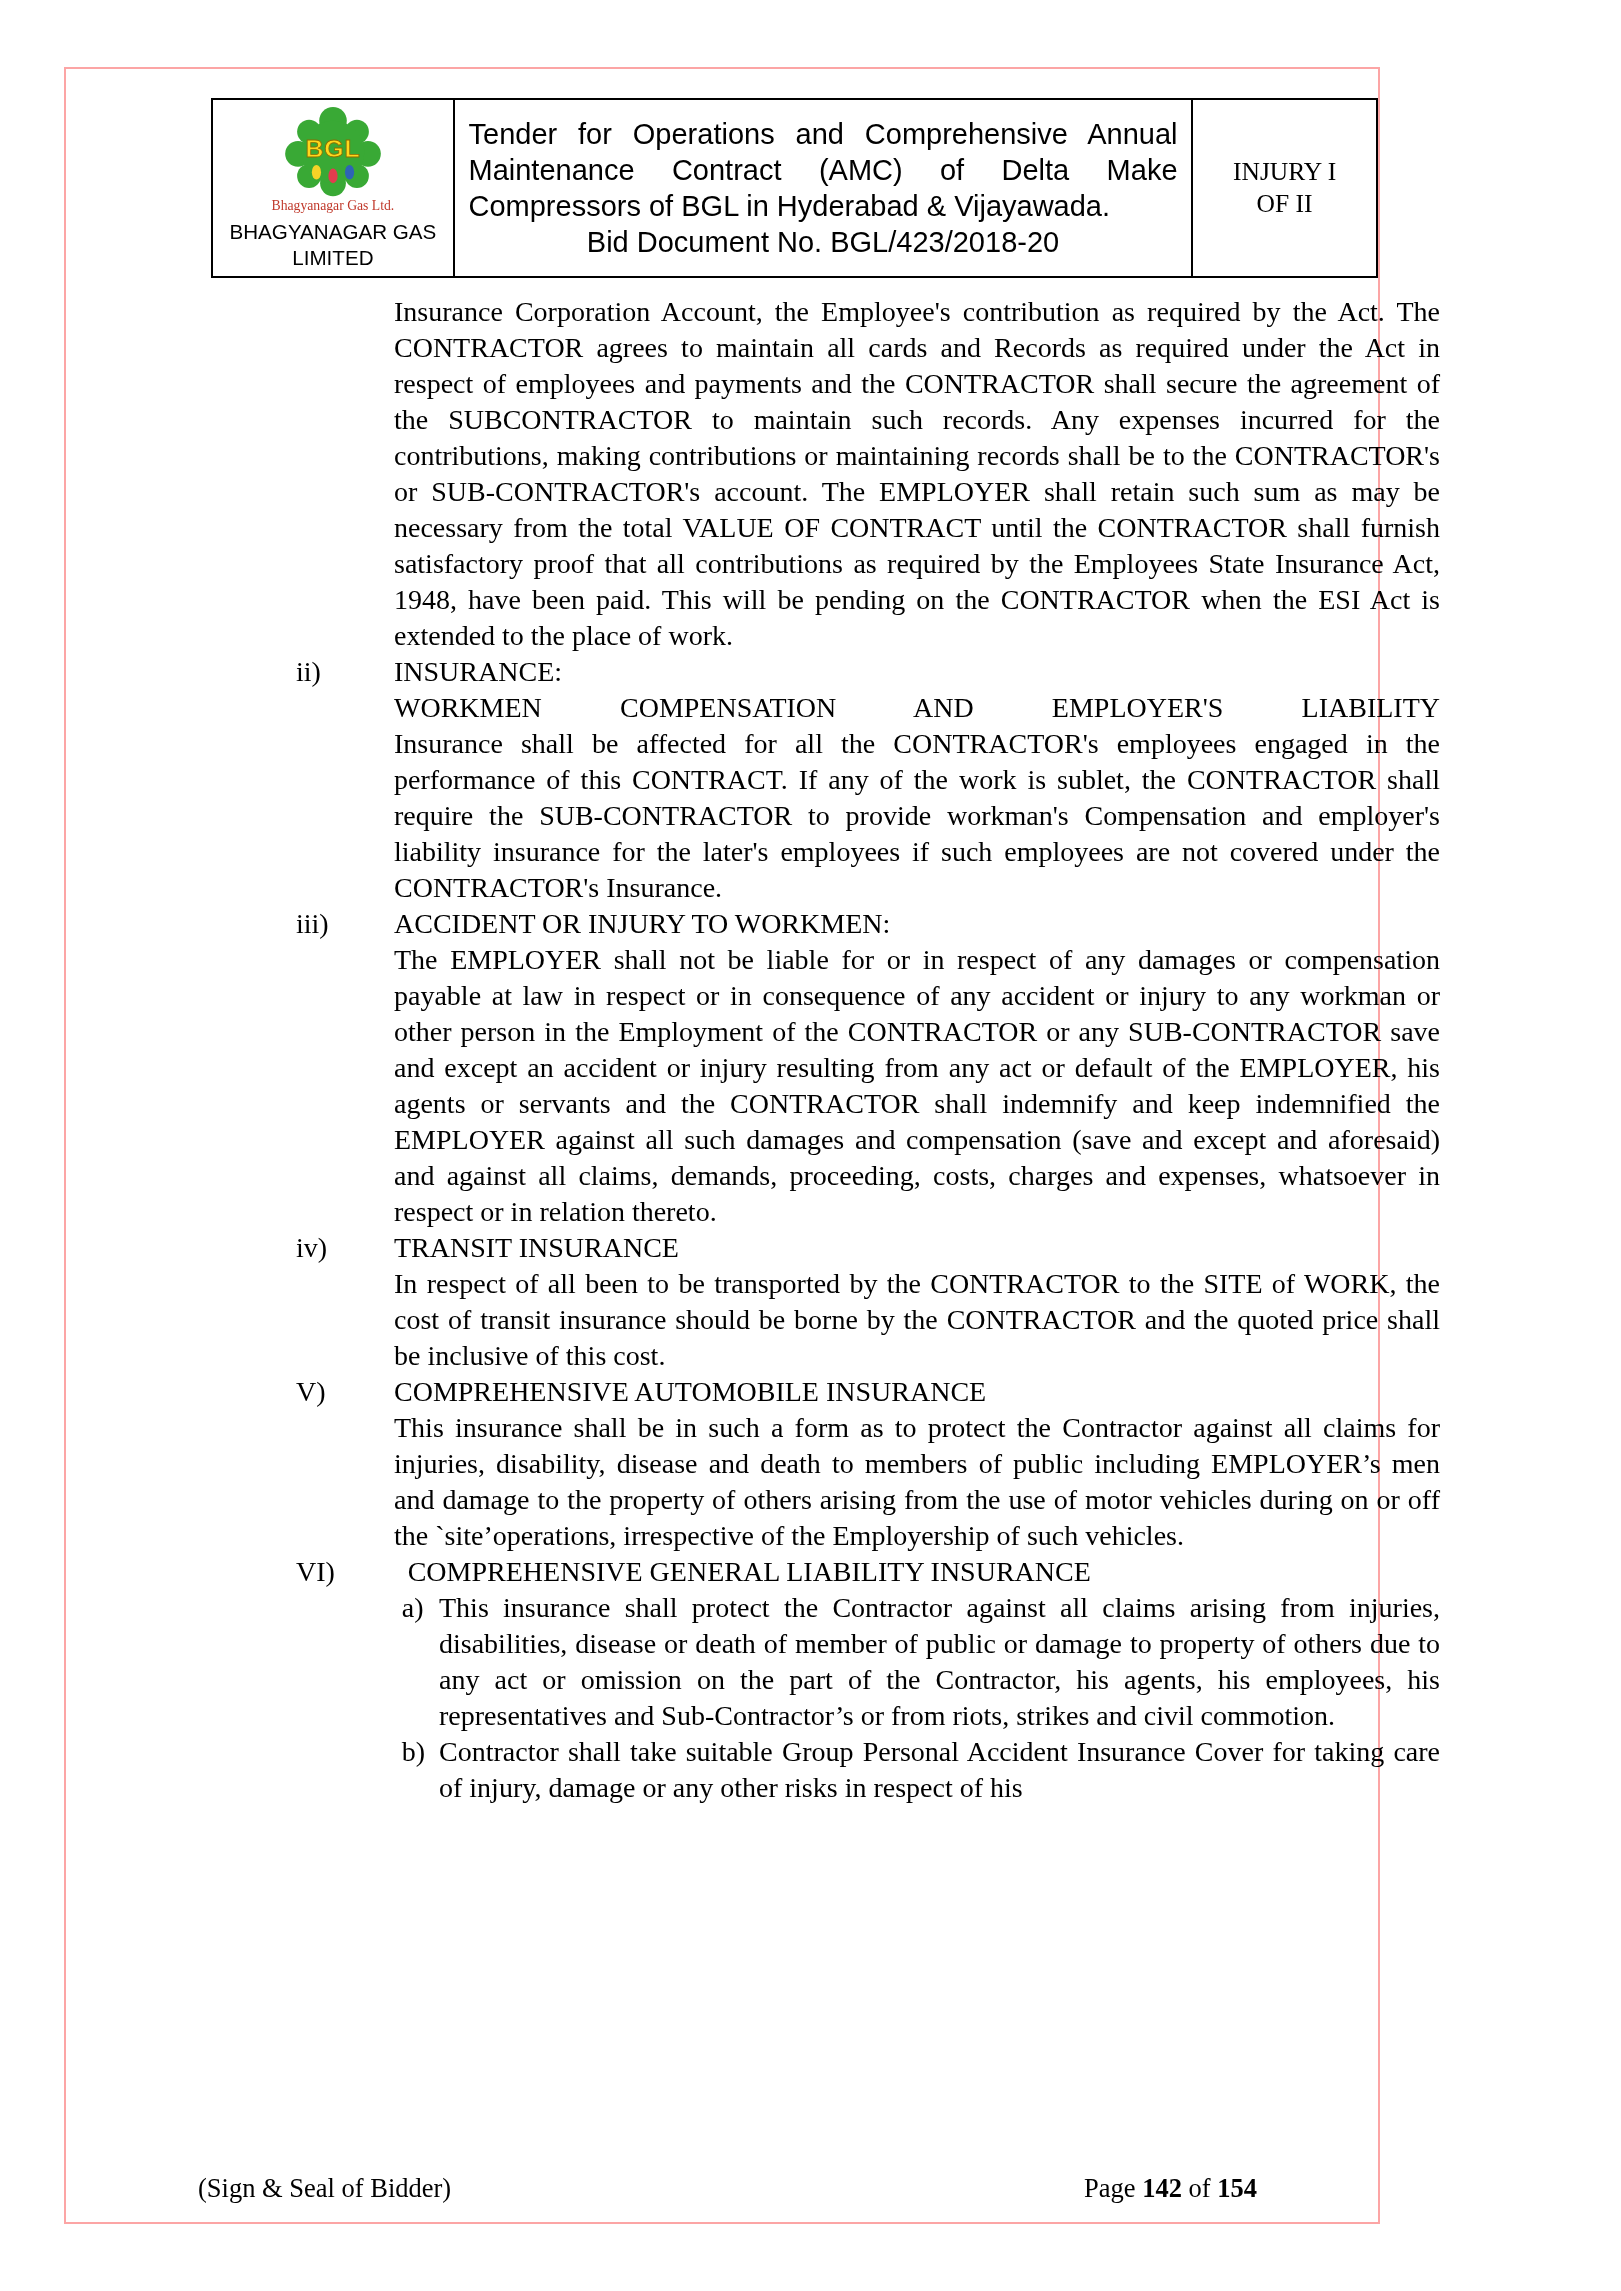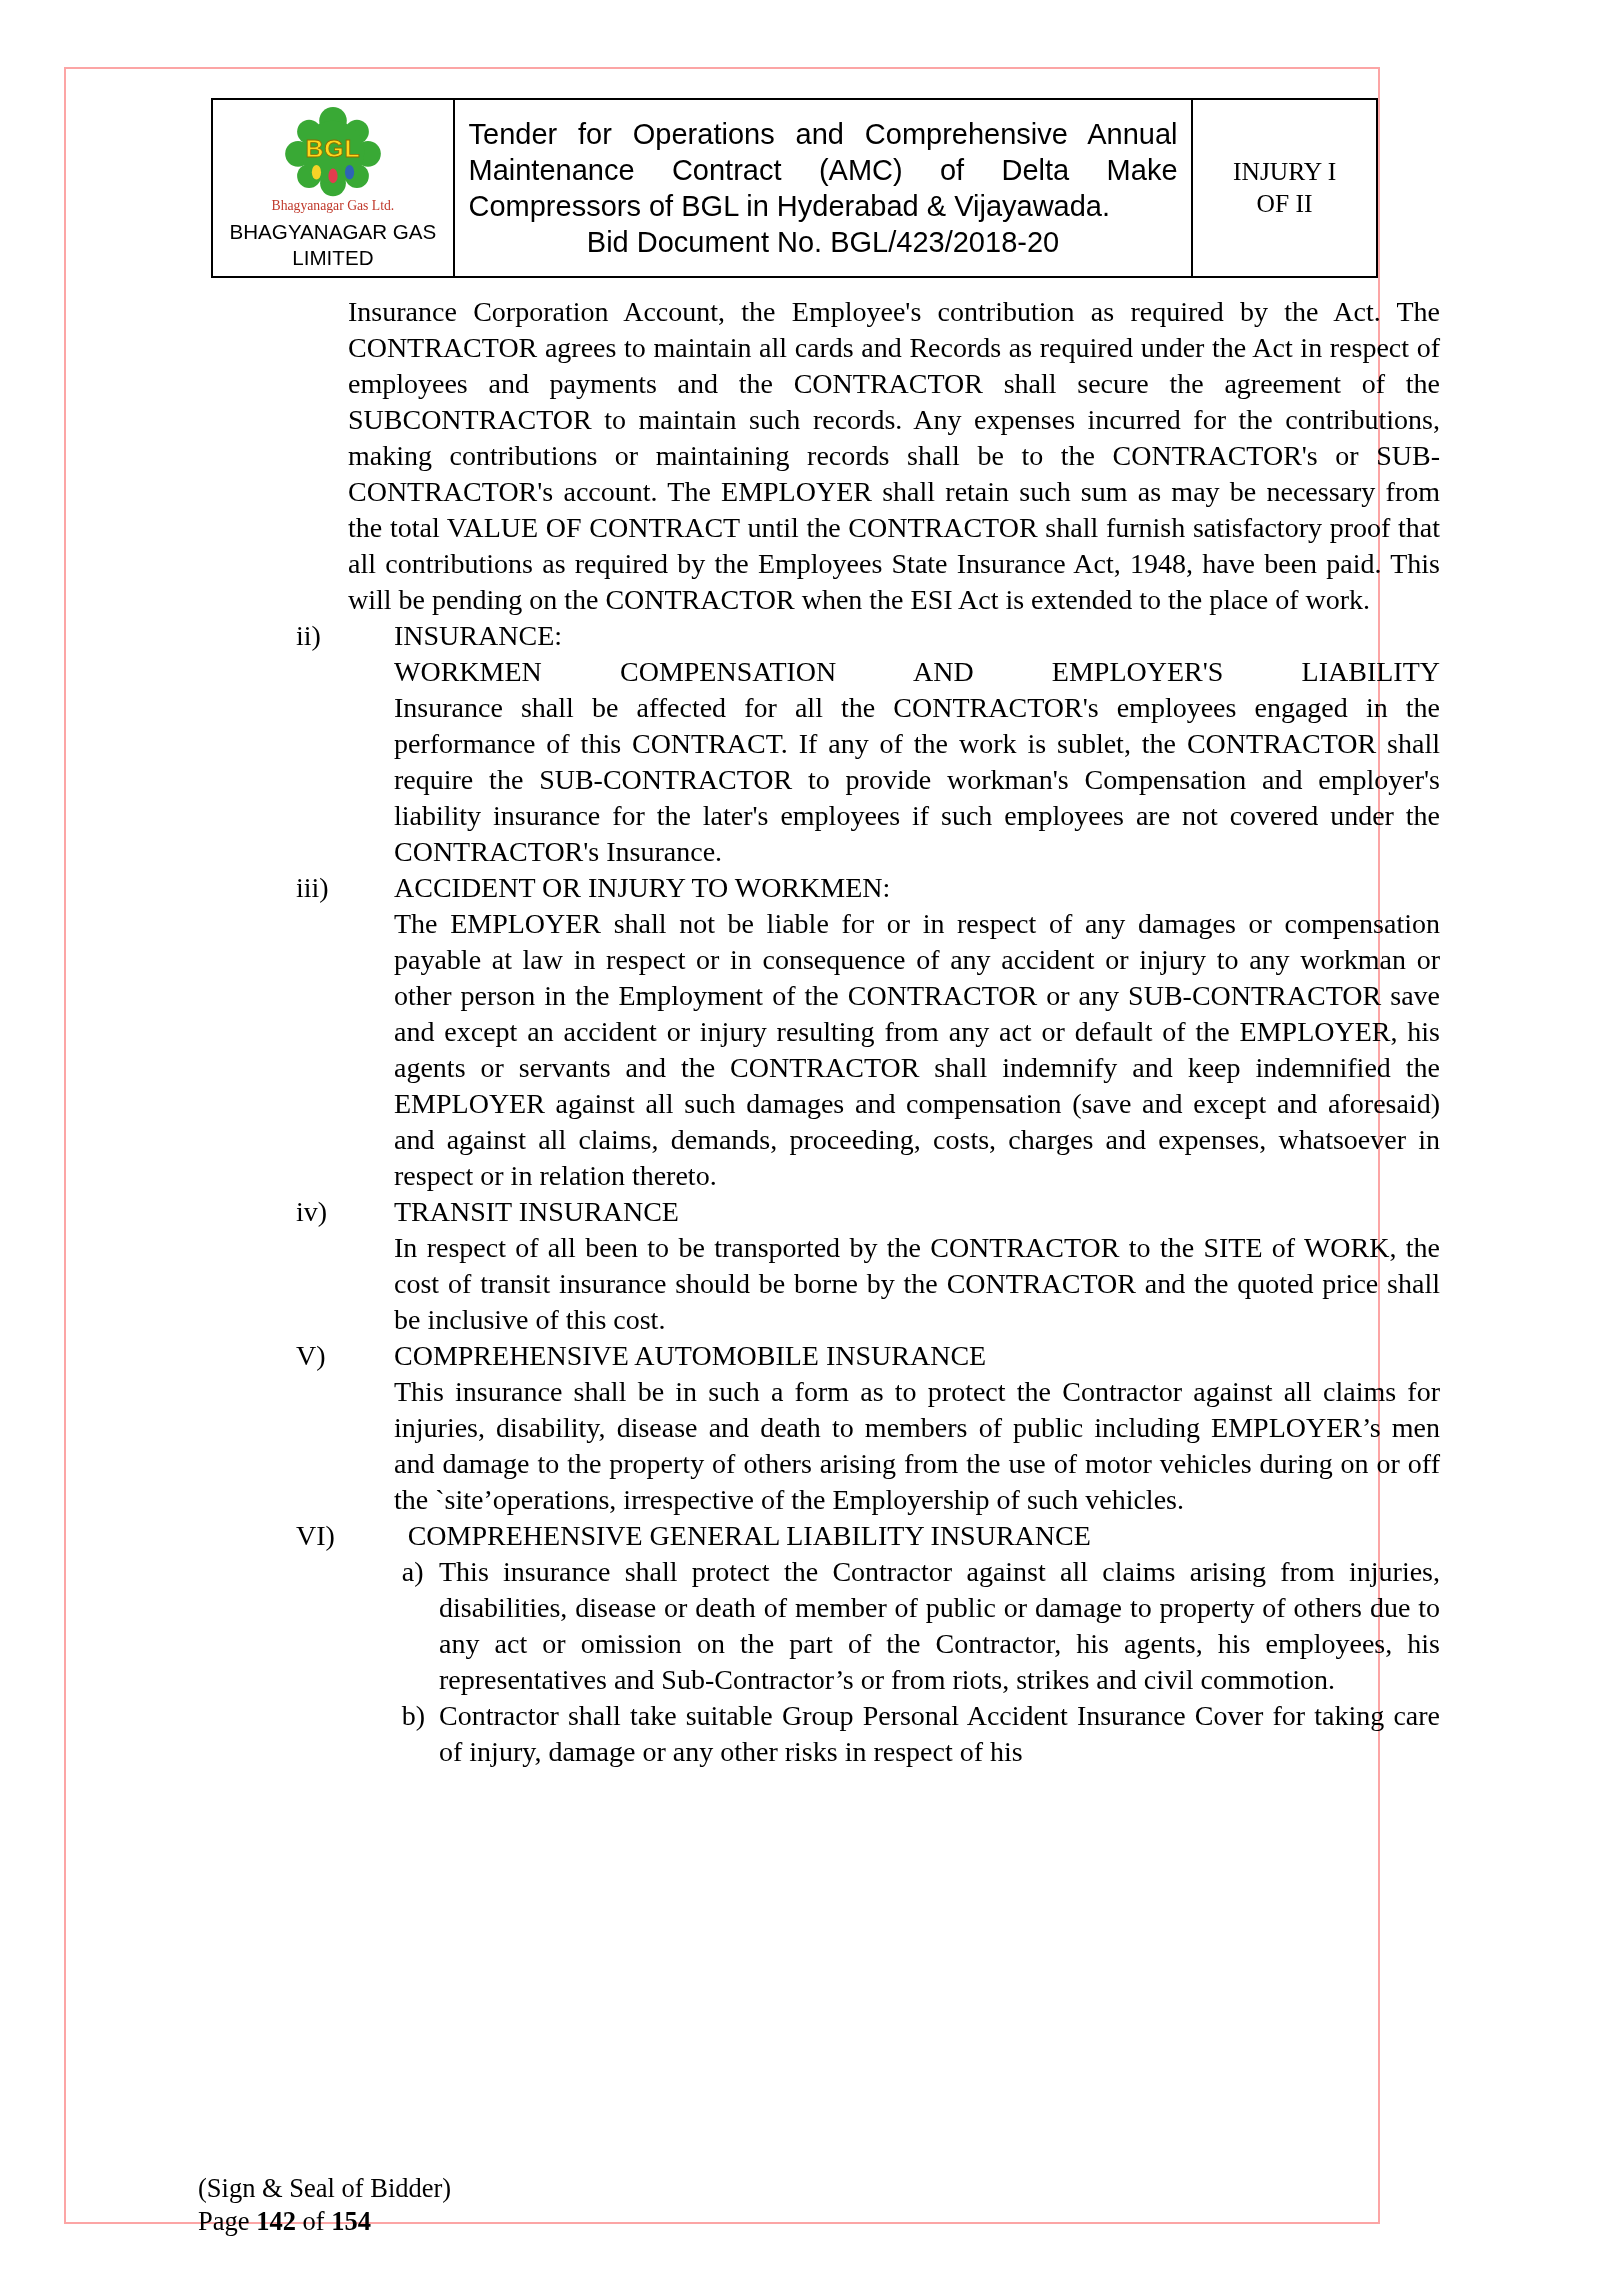--- a/index.html
+++ b/index.html
@@ -60,37 +60,37 @@
   }
   
   .content {
     position: absolute;
     left: 230px; top: 225px;
     width: 1144px;
     font-size: 28px;
     line-height: 36px;
   }
   .para { text-align: justify; margin: 0; }
-  .intro { margin-left: 52px; }
+  .intro { margin-left: 98px; }
   .list-item { display: flex; }
   .item-label { flex: 0 0 98px; }
   .item-body { flex: 1; min-width: 0; }
   .heading { text-align: left; }
   .justify-last { text-align: justify; text-align-last: justify; }
   .heading-vi { padding-left: 13.7px; }
   .sub-item { display: flex; }
   .sub-label { flex: 0 0 45px; padding-left: 7.8px; box-sizing: border-box; }
   .sub-body { flex: 1; min-width: 0; }
   
   .footer {
     position: absolute;
     left: 132px; right: 121px; top: 2103px;
     display: flex;
     justify-content: space-between;
-    font-size: 26.5px; line-height: 33px; flex-direction: column;
+    font-size: 26.5px; line-height: 33px;
   }
 </style>
 </head>
 <body>
 
 <div class="page-border">
 
   <table class="header-table">
     <tbody>
         <tr>

